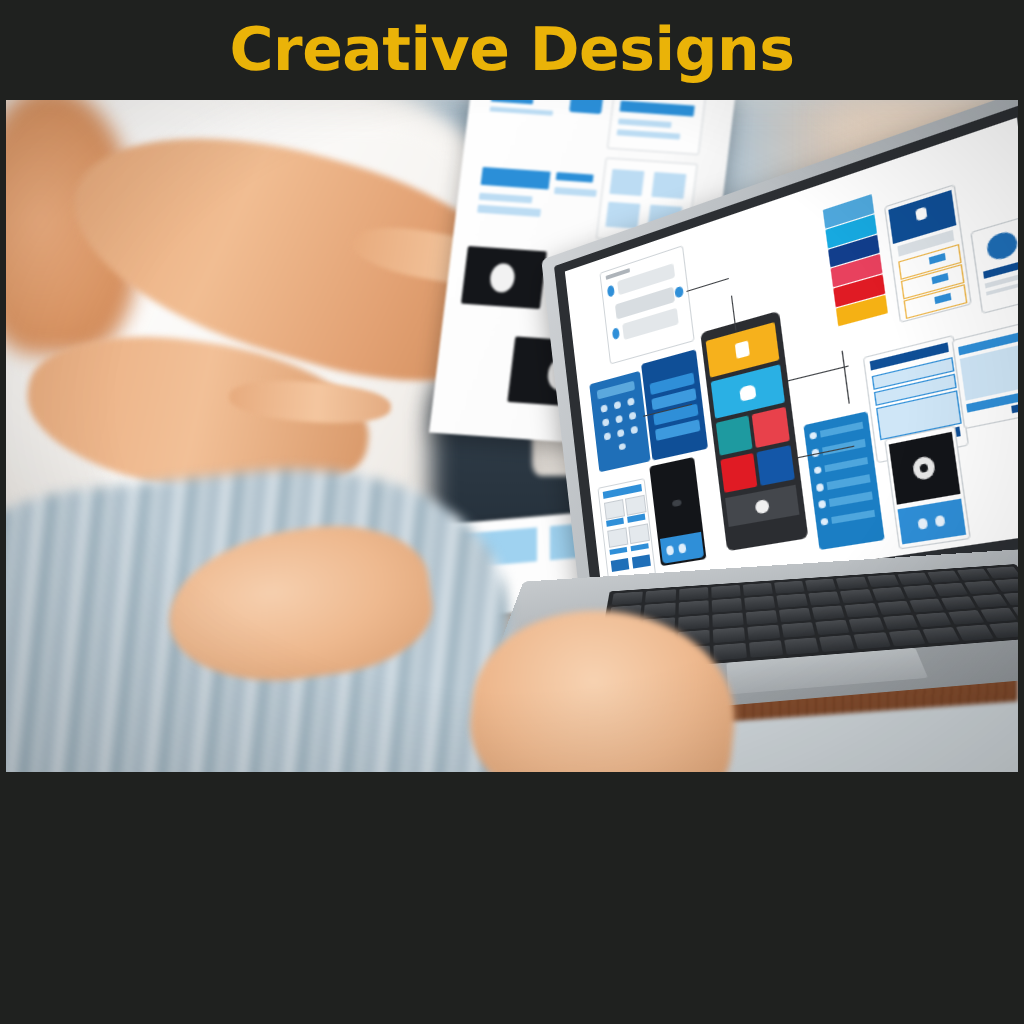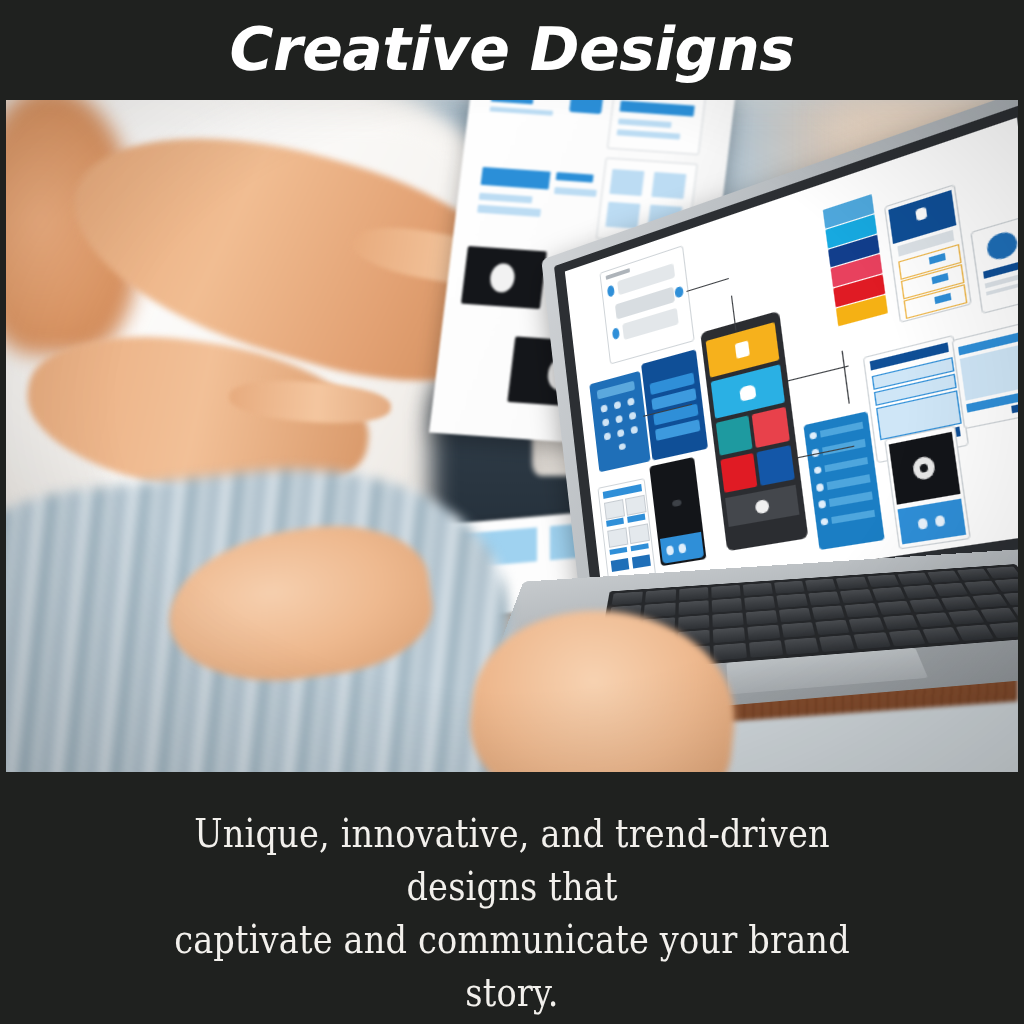--- a/index.html
+++ b/index.html
@@ -14,29 +14,28 @@
     display:flex;flex-direction:column;align-items:center;
   }
 
   
   .title-band{
     width:1024px;height:100px;
     display:flex;align-items:center;justify-content:center;
     flex:0 0 auto;
   }
   .title{
-    color:#ffffff;
+    color:#eab308;
     font-family:"DejaVu Sans", sans-serif;
     font-weight:700;
     font-size:60px;
     letter-spacing:-0.5px;
     line-height:1;
     margin:0;
     text-rendering:geometricPrecision;
-    font-style:italic;
   }
 
   
   .photo-wrap{
     position:relative;
     width:1012px;height:672px;
     margin:0 6px;
     overflow:hidden;
     flex:0 0 auto;
     background:#cfd6da;
@@ -618,20 +617,14 @@
       <div class="sweater"></div>
       <div class="sweater-hand"></div>
       <div style="position:absolute;left:46%;bottom:-6%;width:26%;height:30%;
                   background:radial-gradient(ellipse at 45% 35%,#f7d2b1 0%,#eeb98f 50%,#d79b6d 100%);
                   border-radius:50% 50% 35% 40%;filter:blur(3px);transform:rotate(6deg);"></div>
 
       <div class="vignette"></div>
     </div>
   </div>
 
-  <div class="caption-band">
-    <p class="caption">
-      <span>Unique, innovative, and trend-driven designs that</span><br>
-      <span>captivate and communicate your brand story.</span>
-    </p>
-  </div>
 
 </div>
 
 </body></html>

